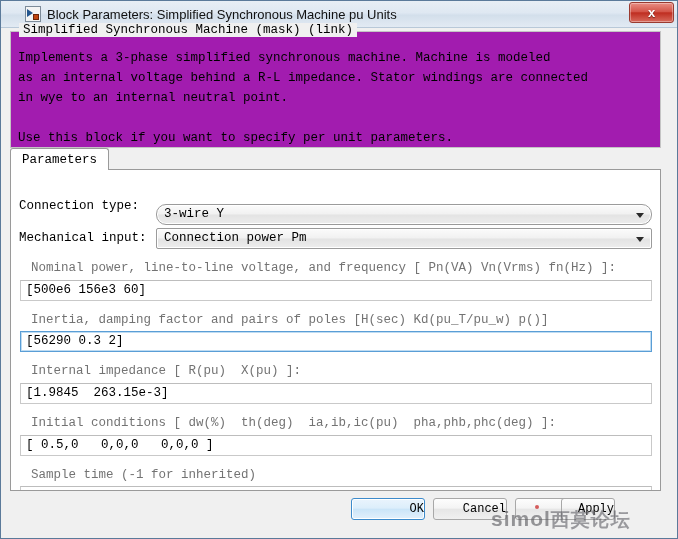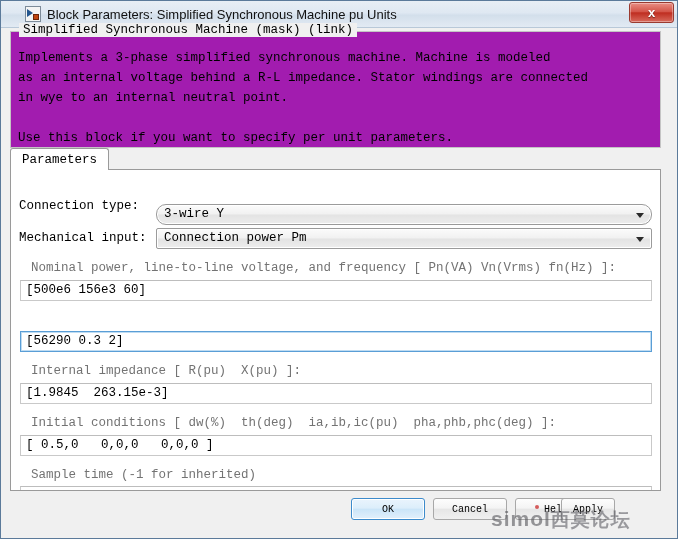--- a/index.html
+++ b/index.html
@@ -288,25 +288,25 @@
   }
   .btn {
     position: absolute;
     top: 7px;
     height: 22px;
     box-sizing: border-box;
     border: 1px solid #a8a8a8;
     border-radius: 3px;
     background: linear-gradient(to bottom, #fdfdfd 0%, #f4f4f4 45%, #e6e6e6 52%, #f0f0f0 100%);
     font-family: "Liberation Mono", monospace;
-    font-size: 10px;
+    font-size: 12px;
     color: #000;
     display: flex;
     align-items: center;
-    justify-content: center;
+    justify-content: flex-end;
   }
   .btn.default {
     border: 1px solid #3c8bcc;
     background: linear-gradient(to bottom, #eaf4fd 0%, #dceefb 45%, #cbe5f8 52%, #e2f0fc 100%);
     box-shadow: inset 0 0 0 1px #ffffff;
   }
   .btn-ok     { left: 350px; width: 74px; }
   .btn-cancel { left: 432px; width: 74px; }
   .btn-help   { left: 514px; width: 82px; }
   .btn-apply  { left: 560px; width: 54px; }
@@ -391,20 +391,21 @@
           <span class="ctext">Connection power Pm</span>
           <span class="carrow"></span>
         </div>
       </div>
 
       <div class="edit-label" style="top:91px;">Nominal power, line-to-line voltage, and frequency [ Pn(VA) Vn(Vrms) fn(Hz) ]:</div>
       <div class="edit-box" style="top:110px;">
         <span class="etext">[500e6 156e3 60]</span>
       </div>
 
+      <div class="edit-label" style="top:143px;">Inertia, damping factor and pairs of poles [H(sec) Kd(pu_T/pu_w) p()]</div>
       <div class="edit-box focused" style="top:161px;">
         <span class="etext">[56290 0.3 2]</span>
       </div>
 
       <div class="edit-label" style="top:194px;">Internal impedance [ R(pu)  X(pu) ]:</div>
       <div class="edit-box" style="top:213px;">
         <span class="etext">[1.9845  263.15e-3]</span>
       </div>
 
       <div class="edit-label" style="top:246px;">Initial conditions [ dw(%)  th(deg)  ia,ib,ic(pu)  pha,phb,phc(deg) ]:</div>

